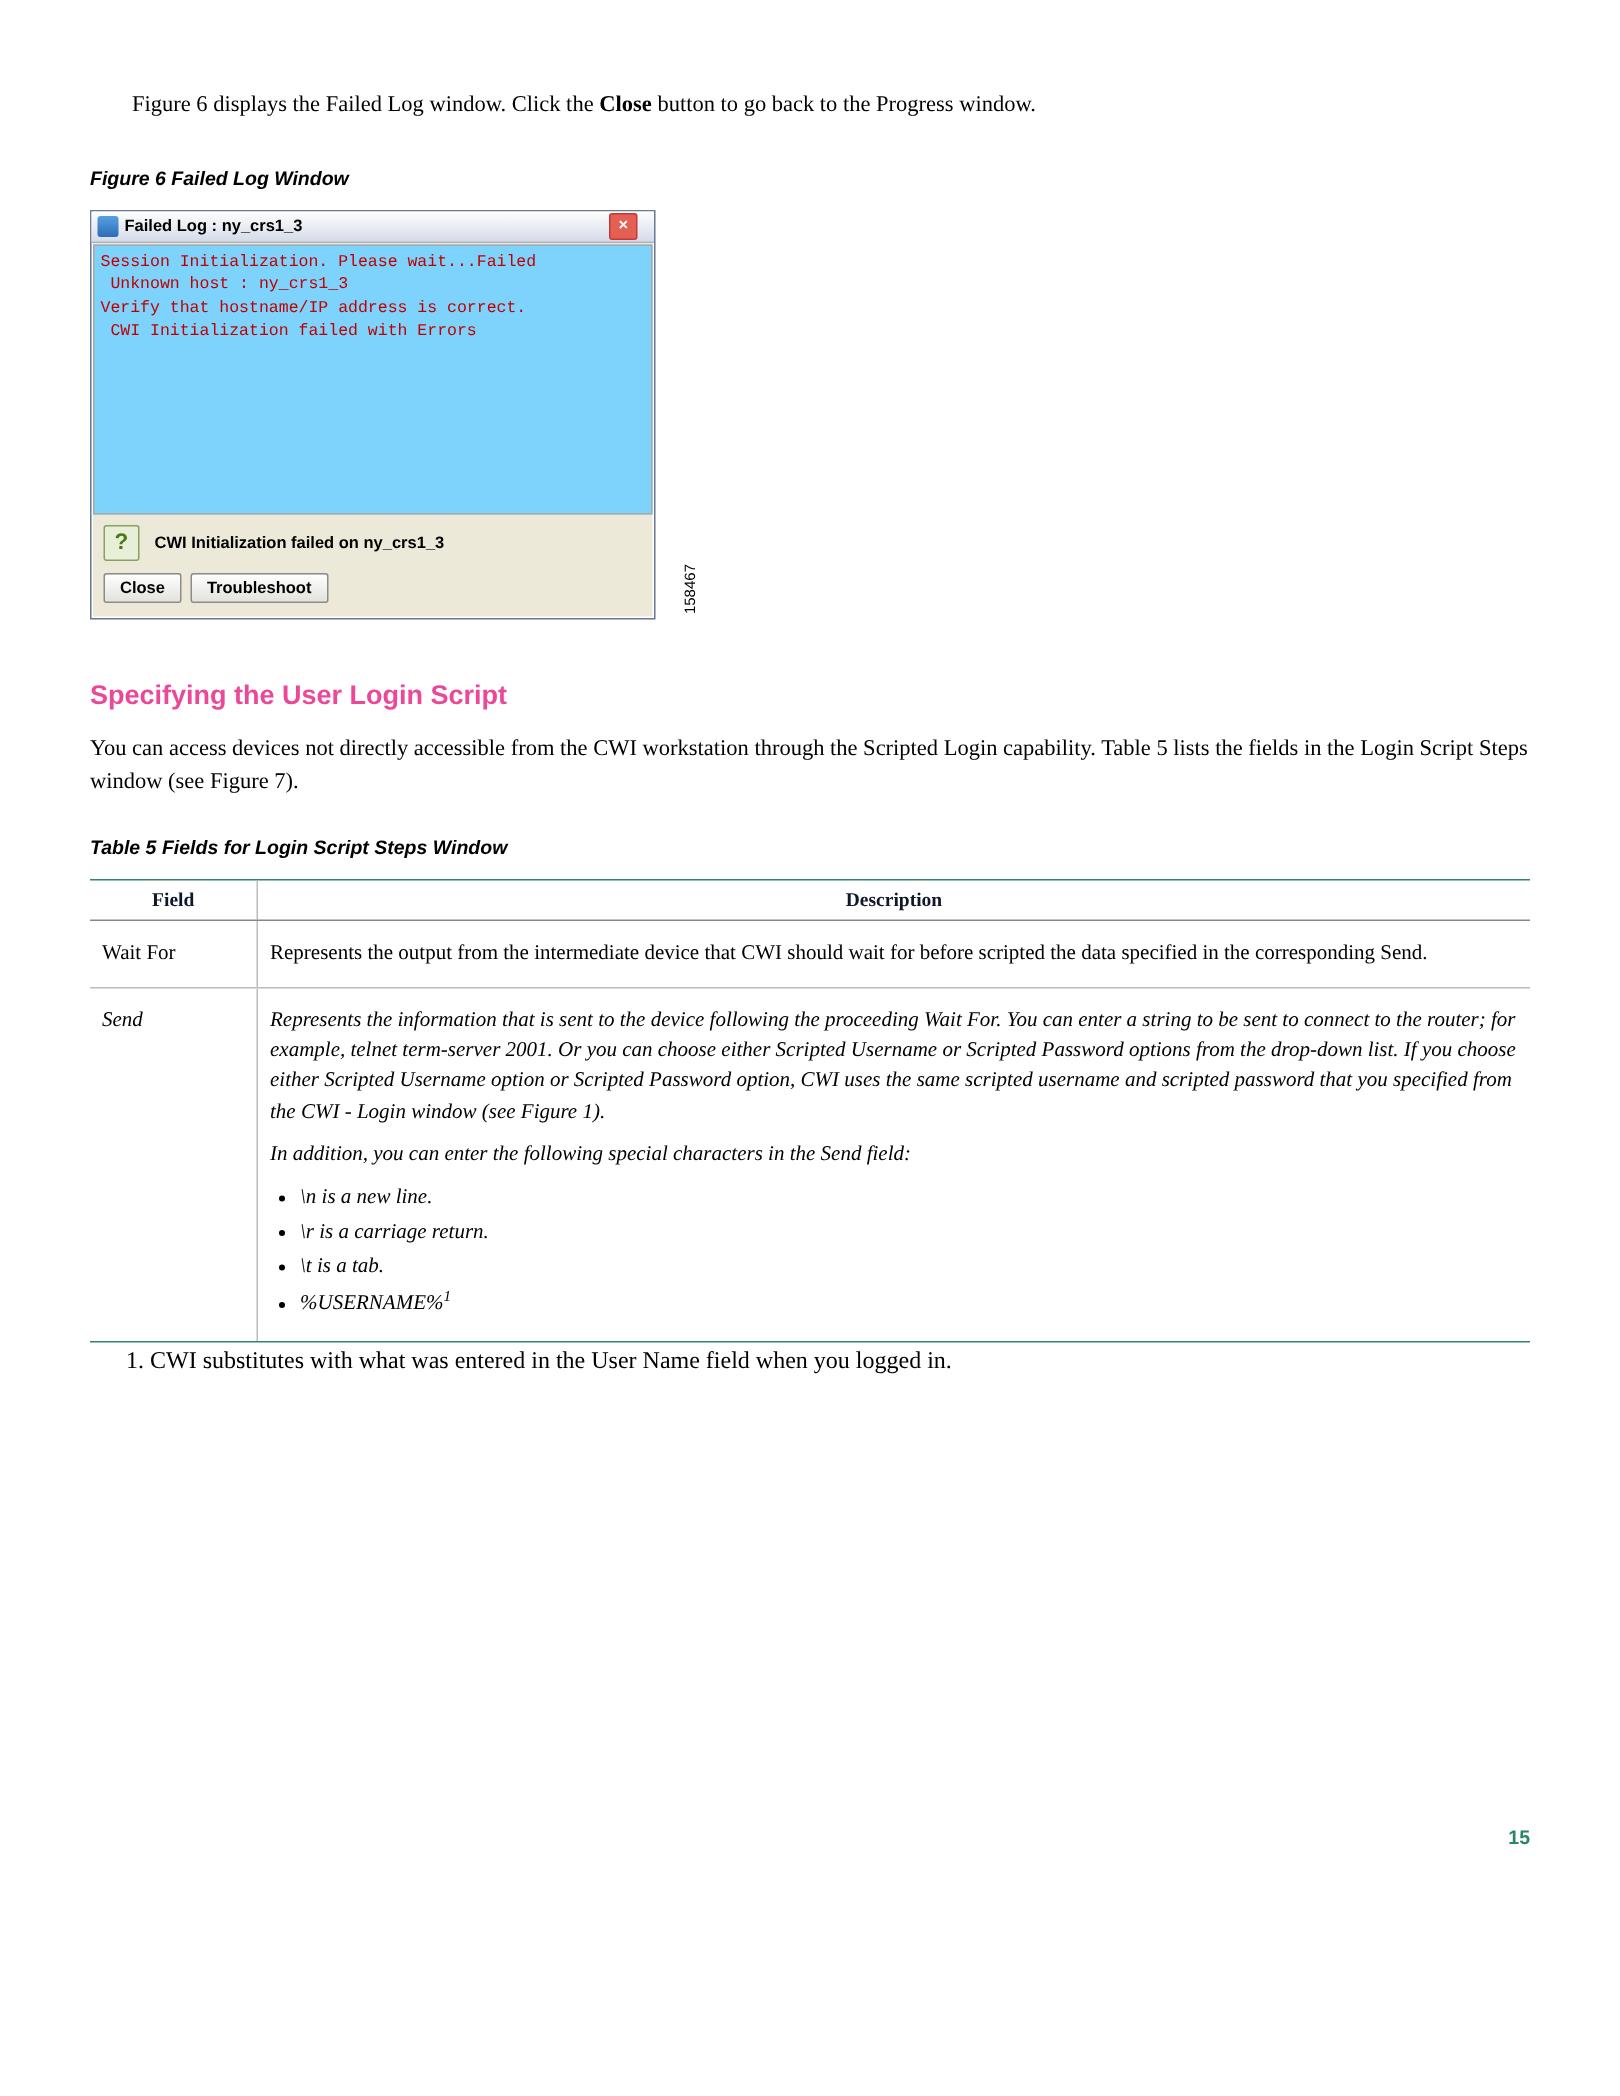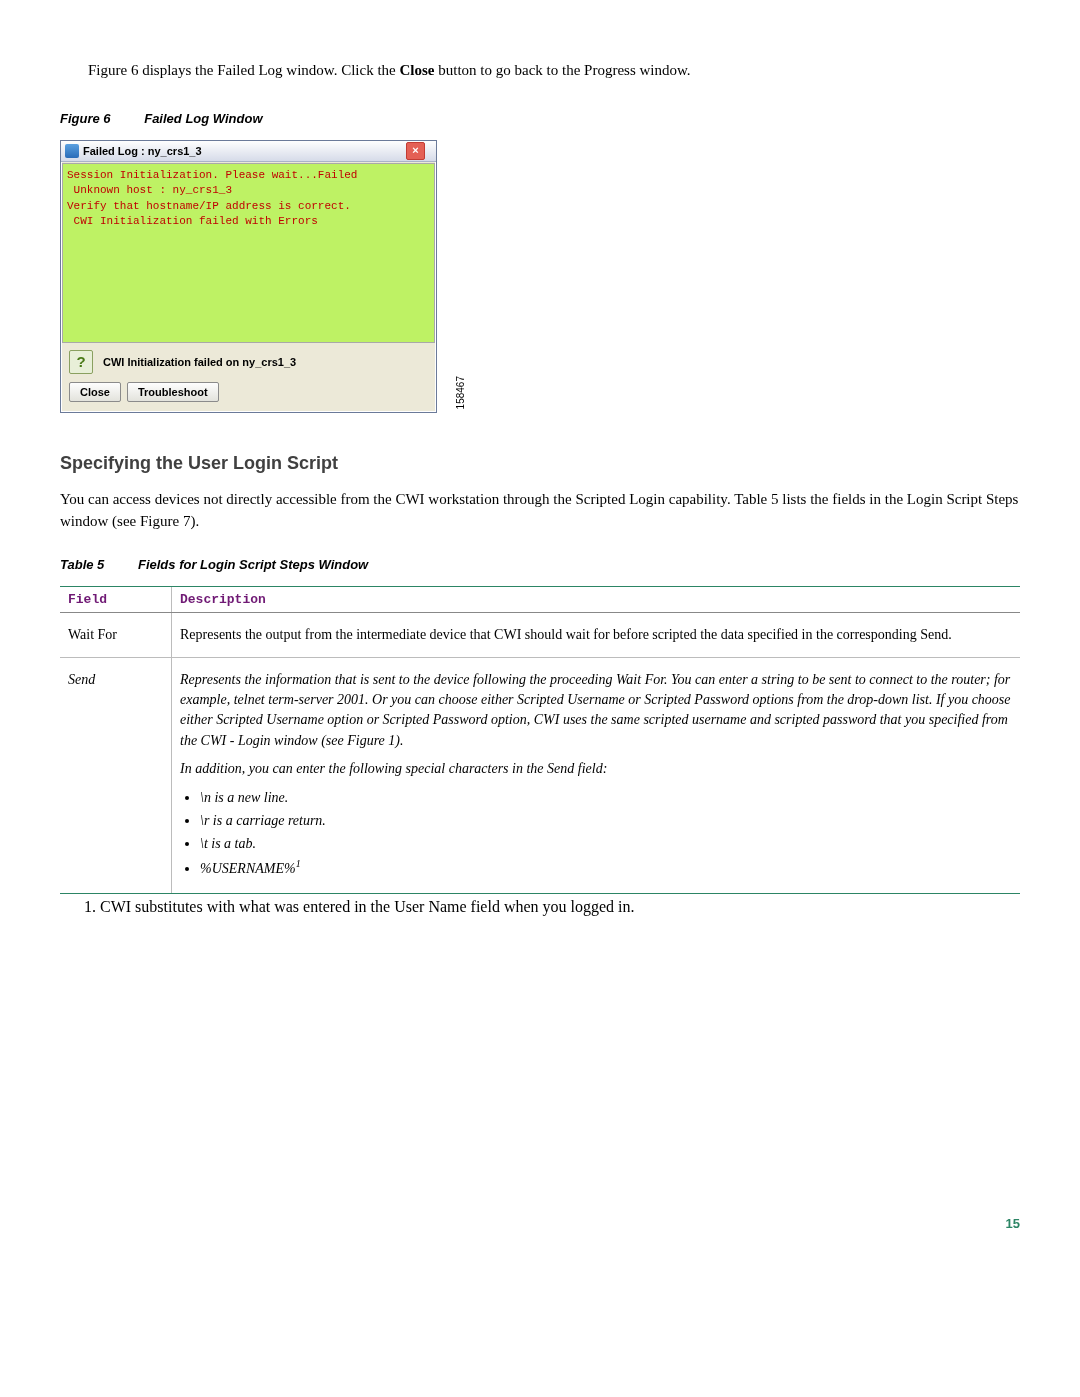--- a/index.html
+++ b/index.html
@@ -18,21 +18,21 @@
     line-height: 1.4;
   }
   .bold { font-weight: bold; }
   .fig-caption {
     font-style: italic;
     font-weight: bold;
     font-family: Arial, Helvetica, sans-serif;
     font-size: 13px;
     margin: 10px 0 14px 0;
   }
-  .fig-label-num { margin-right: 30px; }
+  .fig-label-num { }
   
   .win-wrap {
     position: relative;
     width: 390px;
     margin-bottom: 40px;
   }
   .win {
     border: 1px solid #6b7a99;
     background: #ece9d8;
     width: 375px;
@@ -63,21 +63,21 @@
     background: #e46055;
     color: #fff;
     font-size: 11px;
     font-weight: bold;
     text-align: center;
     line-height: 14px;
     border: 1px solid #c23b33;
     border-radius: 2px;
   }
   .log-area {
-    background: #bef264;
+    background: #7dd3fc;
     border: 1px solid #a9a9a9;
     margin: 1px;
     height: 170px;
     padding: 4px;
     font-family: Consolas, 'Courier New', monospace;
     font-size: 11px;
     color: #c00000;
     overflow: hidden;
     line-height: 1.4;
   }
@@ -124,39 +124,39 @@
     font-size: 10px;
     color: #000;
     writing-mode: vertical-rl;
     transform: rotate(180deg);
   }
   
   h2.sec {
     font-family: Arial, Helvetica, sans-serif;
     font-size: 18px;
     font-weight: bold;
-    color: #404040;
+    color: #ec4899;
     margin: 36px 0 6px 0;
   }
   .sec-desc {
     font-size: 15px;
     line-height: 1.45;
     margin-bottom: 24px;
   }
   
   table.fields {
     width: 100%;
     border-collapse: collapse;
     font-size: 14px;
   }
   table.fields th {
-    font-family: Liberation Mono, monospace;
-    text-align: left;
+    font-family: Liberation Serif, serif;
+    text-align: center;
     font-size: 13px;
-    color: #701a75;
+    color: #0f172a;
     border-top: 1px solid #2c8565;
     border-bottom: 1px solid #888;
     padding: 5px 8px;
   }
   table.fields th:first-child,
   table.fields td:first-child {
     width: 95px;
     border-left: none;
   }
   table.fields td {

